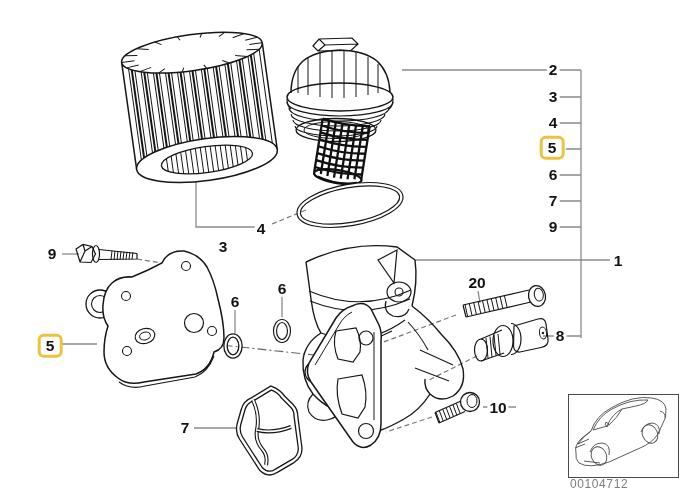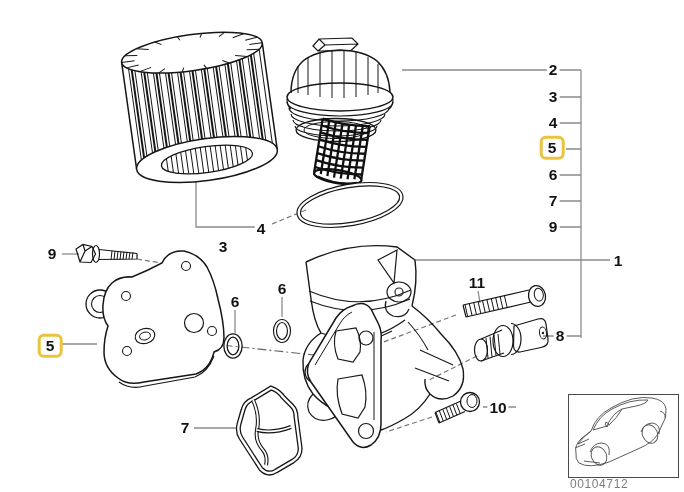--- a/index.html
+++ b/index.html
@@ -229,21 +229,21 @@
   <div class="callout" style="left:553px;top:70px">2</div>
   <div class="callout" style="left:553px;top:97px">3</div>
   <div class="callout" style="left:553px;top:123px">4</div>
   <div class="callout hl" style="left:552px;top:148px">5</div>
   <div class="callout" style="left:553px;top:175px">6</div>
   <div class="callout" style="left:553px;top:201px">7</div>
   <div class="callout" style="left:553px;top:227px">9</div>
 
   <div class="callout" style="left:618px;top:261px">1</div>
   <div class="callout" style="left:560px;top:336px">8</div>
-  <div class="callout" style="left:477px;top:283px">11</div>
+  <div class="callout" style="left:477px;top:283px">20</div>
   <div class="callout" style="left:498px;top:408px">10</div>
 
   <div class="callout" style="left:52px;top:254px">9</div>
   <div class="callout hl" style="left:50px;top:346px">5</div>
   <div class="callout" style="left:235px;top:302px">6</div>
   <div class="callout" style="left:282px;top:289px">6</div>
   <div class="callout" style="left:223px;top:247px">3</div>
   <div class="callout" style="left:261px;top:229px">4</div>
   <div class="callout" style="left:185px;top:428px">7</div>
 

